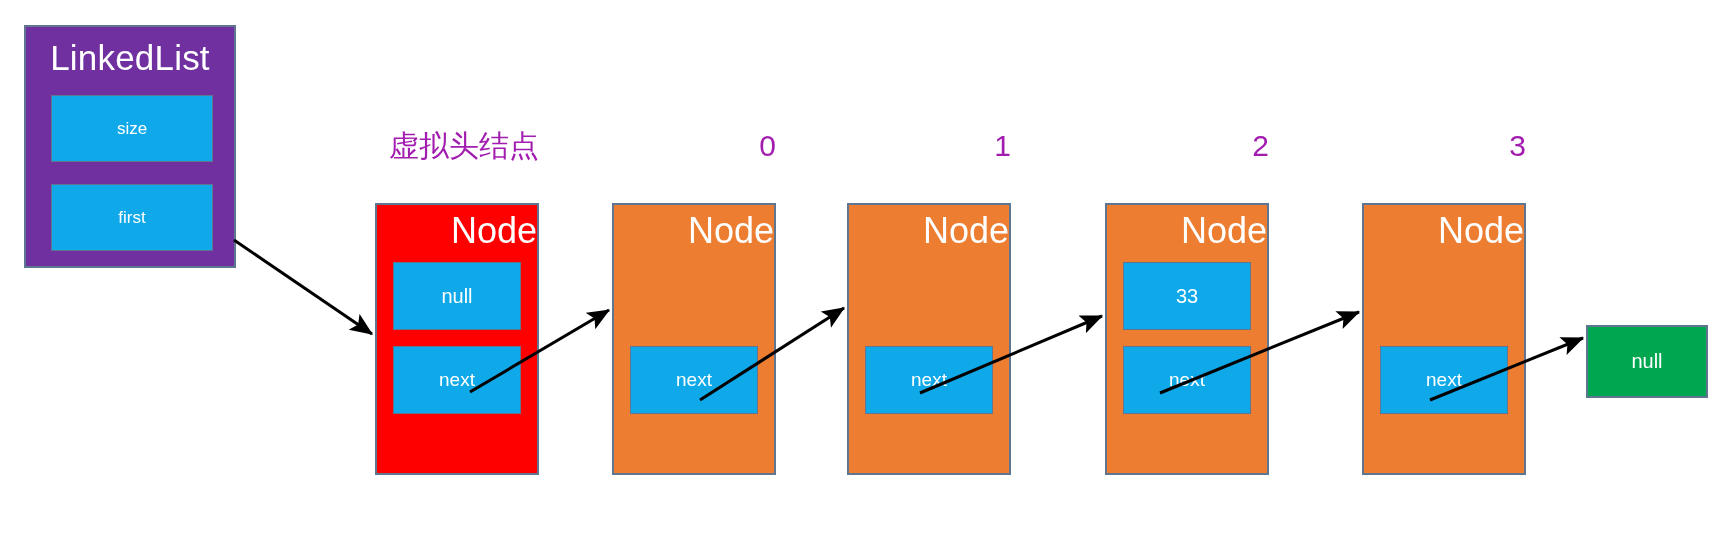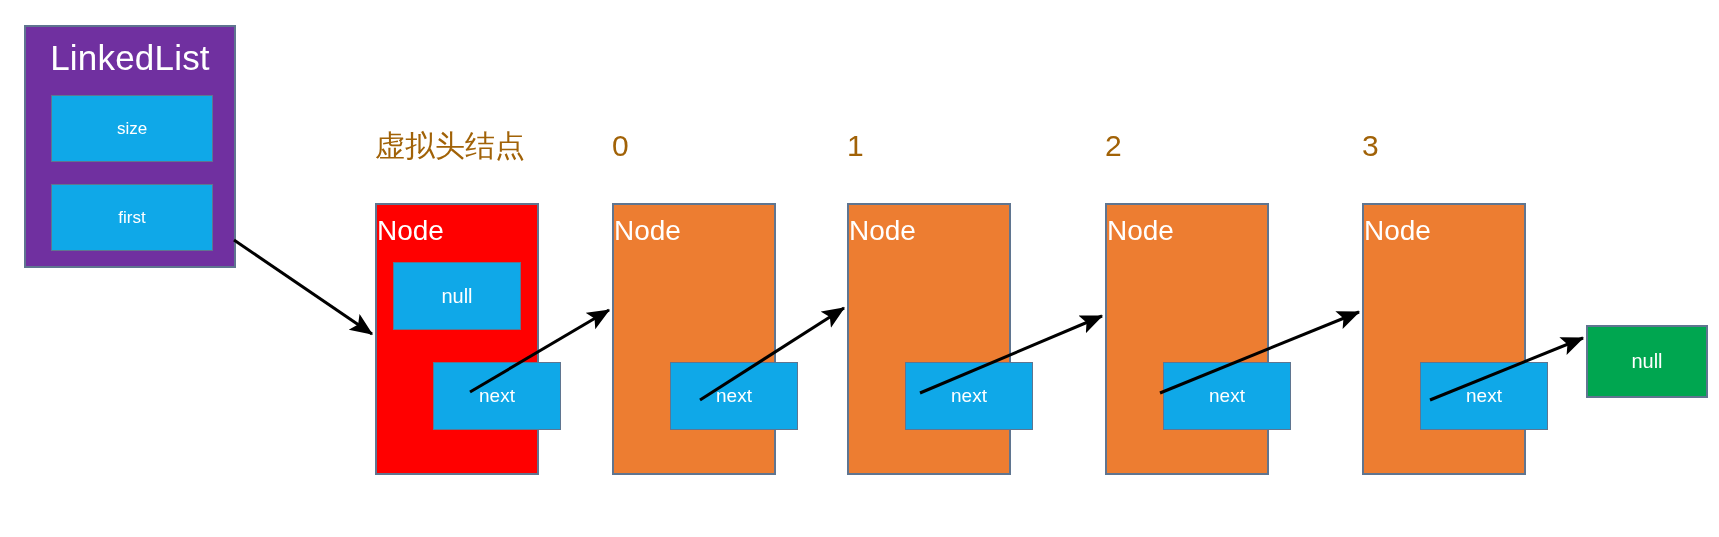--- a/index.html
+++ b/index.html
@@ -56,22 +56,22 @@
     justify-content: center;
   }
   .ll-field.size  { top: 68px; }
   .ll-field.first { top: 157px; }
 
   
   .node-label {
     position: absolute;
     top: 128px;
     width: 164px;
-    text-align: left;
-    color: #a16207;
+    text-align: right;
+    color: #a21caf;
     font-size: 30px;
     line-height: 36px;
     white-space: nowrap;
   }
 
   
   .node {
     position: absolute;
     top: 203px;
     width: 164px;
@@ -80,42 +80,42 @@
     box-sizing: border-box;
   }
   .node.dummy  { background: #FF0000; }
   .node.normal { background: #ED7D31; }
 
   .node-title {
     position: absolute;
     left: 0;
     top: 4px;
     width: 100%;
-    text-align: left;
-    color: #ffffff;
-    font-size: 28px;
+    text-align: right;
+    color: #ffffff;
+    font-size: 36px;
     line-height: 44px;
     white-space: nowrap;
   }
   .node-cell {
     position: absolute;
     left: 16px;
     width: 128px;
     height: 68px;
     background: #0FA8E8;
     border: 1px solid #5f7590;
     box-sizing: border-box;
     color: #ffffff;
     font-size: 20px;
     display: flex;
     align-items: center;
     justify-content: center;
   }
   .node-cell.value { top: 57px; }
-  .node-cell.next  { top: 157px; font-size: 19px; margin-left: 40px; }
+  .node-cell.next  { top: 141px; font-size: 19px; }
 
   
   .null-box {
     position: absolute;
     left: 1586px;
     top: 325px;
     width: 122px;
     height: 73px;
     background: #00A650;
     border: 2px solid #5f7590;
@@ -165,20 +165,21 @@
     <div class="node-cell next">next</div>
   </div>
 
   <div class="node normal" id="node-2" style="left: 847px;">
     <div class="node-title">Node</div>
     <div class="node-cell next">next</div>
   </div>
 
   <div class="node normal" id="node-3" style="left: 1105px;">
     <div class="node-title">Node</div>
+    <div class="node-cell value">33</div>
     <div class="node-cell next">next</div>
   </div>
 
   <div class="node normal" id="node-4" style="left: 1362px;">
     <div class="node-title">Node</div>
     <div class="node-cell next">next</div>
   </div>
 
   <div class="null-box">null</div>
 

